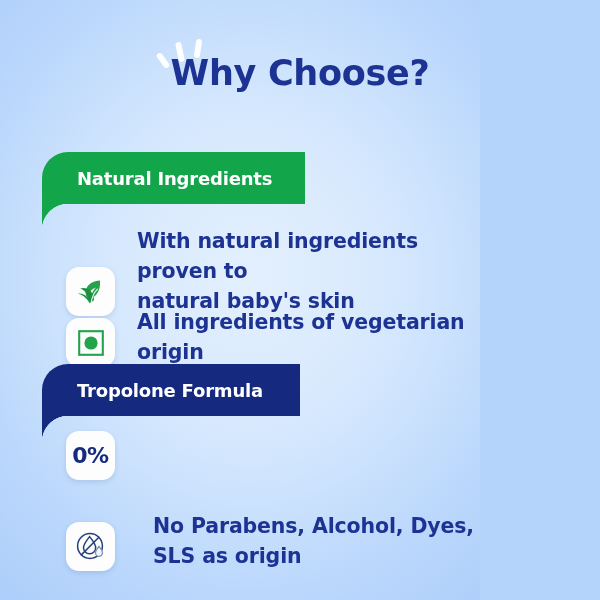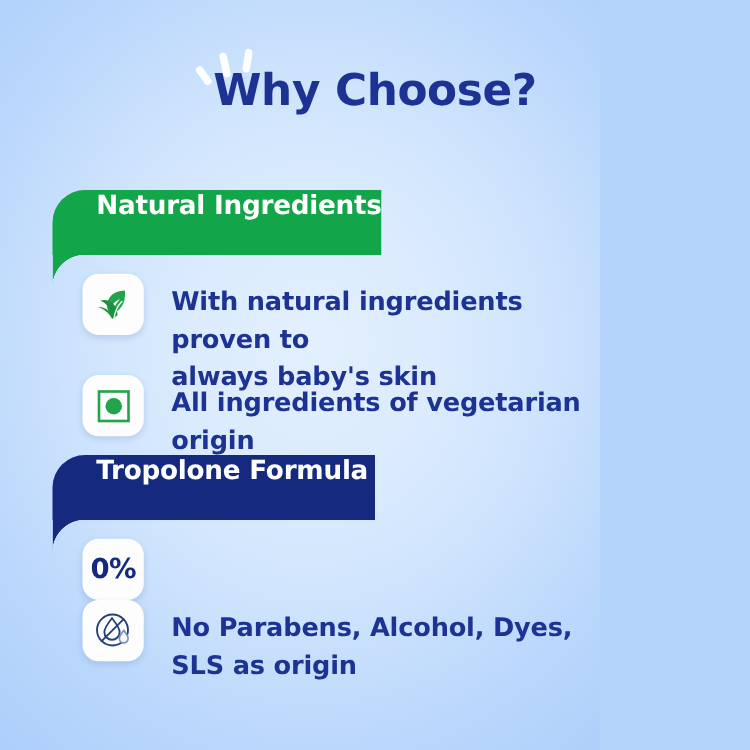--- a/index.html
+++ b/index.html
@@ -77,25 +77,26 @@
     letter-spacing: -0.3px;
     color: #1d3394;
     font-family: "DejaVu Sans", sans-serif;
   }
 
   
   .badge {
     position: absolute;
     height: 52px;
     display: flex;
+    align-items: center;
     padding-left: 35px;
     box-sizing: border-box;
     border-top-left-radius: 26px;
     color: #ffffff;
-    font-size: 21px;
+    font-size: 18px;
     font-weight: bold;
     letter-spacing: -0.2px;
     font-family: "DejaVu Sans", sans-serif;
     white-space: nowrap;
   }
   
   .badge::after {
     content: "";
     position: absolute;
     left: 0;
@@ -116,21 +117,21 @@
     left: 42px;
     top: 364px;
     width: 258px;
     background: #152a7e;
   }
 
   
   .row {
     position: absolute;
     display: flex;
-    align-items: flex-start;
+    align-items: flex-end;
   }
   .tile {
     width: 49px;
     height: 49px;
     flex: 0 0 49px;
     background: #fdfdfd;
     border-radius: 13px;
     box-shadow: 0 2px 5px rgba(40, 80, 150, 0.16);
     display: flex;
     align-items: center;
@@ -150,21 +151,21 @@
   .zero {
     color: #152a7e;
     font-size: 22px;
     font-weight: bold;
     font-family: "DejaVu Sans", sans-serif;
     letter-spacing: -0.5px;
   }
   .r1 { left: 66px; top: 219px; }
   .r2 { left: 66px; top: 300px; }
   .r3 { left: 66px; top: 431px; }
-  .r4 { left: 66px; top: 480px; }
+  .r4 { left: 66px; top: 504px; gap: 16px; }
 </style>
 </head>
 <body>
 
 <div id="poster">
 
   <div class="sparkle">
     <i class="s1"></i>
       <i class="s2"></i>
       <i class="s3"></i>
@@ -180,21 +181,21 @@
     <div class="tile">
       <svg width="32" height="32" viewBox="0 0 32 32" aria-hidden="true">
         <path d="M15.6 27.2c-0.2-7.2 1.6-12.2 5.4-15.8 -4.4 1.6-7.4 5.2-8.6 10.4 -2.6-3.6-2.4-8.4 0.8-12.4 2.6-3.2 6.6-4.8 11.8-5 0.4 5.6-0.6 10-3 13.2 -2 2.8-4.2 4.4-6.4 4.8z" fill="#23a34b"></path>
         <path d="M14.2 27.2c-3-5.4-6.8-8.6-11.4-9.6 3.6-0.4 6.8 0.8 9.6 3.6 -0.2-3.8-2.8-7-7.2-8.6 3.4-1.2 6.8-0.6 9.6 1.8 2.6 2.2 4 5.4 4.2 9.6 -1.6 1.8-3.2 2.8-4.8 3.2z" fill="#1c8f41"></path>
         <path d="M22.5 13.2c-3.6 3.4-5.6 8-6.4 14.2" fill="none" stroke="#e9f8ee" stroke-width="1.1" stroke-linecap="round"></path>
         <path d="M5.5 19.2c3.6 1.6 6.6 4.2 8.8 8.2" fill="none" stroke="#e9f8ee" stroke-width="1.1" stroke-linecap="round"></path>
       </svg>
     </div>
     <div class="rtext">
       <div>With natural ingredients proven to</div>
-      <div>always baby's skin</div>
+      <div>natural baby's skin</div>
     </div>
   </div>
 
   <div class="row r2">
     <div class="tile">
       <svg width="30" height="30" viewBox="0 0 30 30" aria-hidden="true">
         <rect x="3.2" y="3.2" width="23.6" height="23.6" fill="none" stroke="#23a34b" stroke-width="2.1"></rect>
         <circle cx="15" cy="15" r="6.6" fill="#23a34b"></circle>
       </svg>
     </div>

